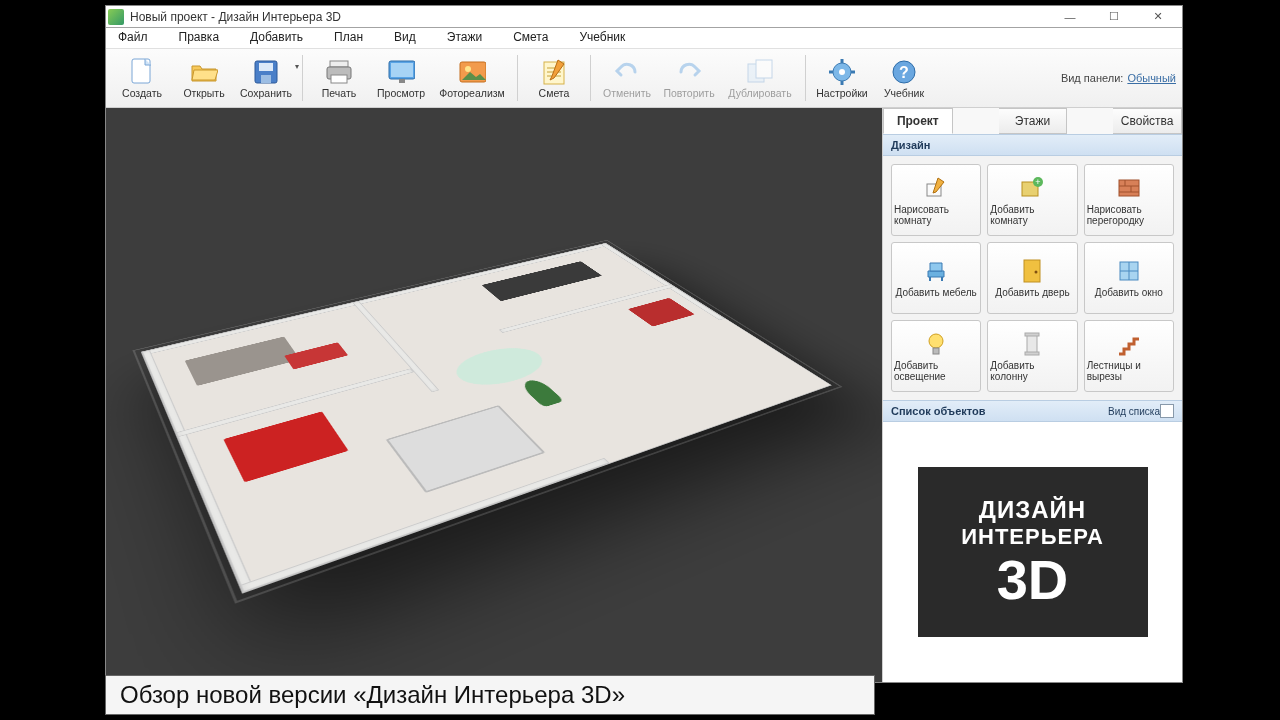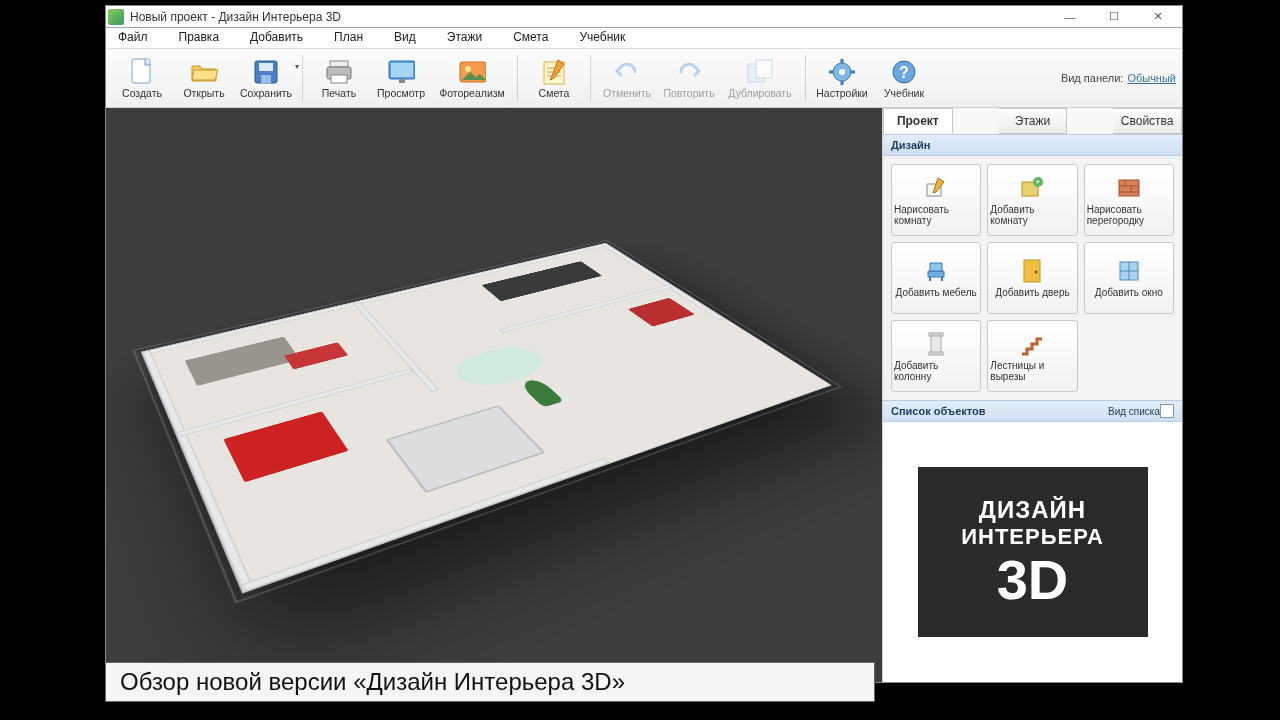--- a/index.html
+++ b/index.html
@@ -55,21 +55,21 @@
 .design-btn { height: 72px; background: linear-gradient(#fff,#f2f2f2); border: 1px solid #c8c8c8; border-radius: 3px; display: flex; flex-direction: column; align-items: center; justify-content: center; gap: 3px; cursor: default; }
 .design-btn .dico { width: 26px; height: 26px; display:flex; align-items:center; justify-content:center; }
 .design-btn .dlbl { font-size: 10px; color: #333; text-align: left; line-height: 1.1; padding: 0 2px; }
 
 .object-list { flex: 1; background: #fff; display: flex; align-items: center; justify-content: center; }
 .promo { width: 230px; height: 170px; background: #2a2a2a; color: #fff; display: flex; flex-direction: column; align-items: center; justify-content: center; text-align: center; font-weight: bold; }
 .promo .l1 { font-size: 24px; letter-spacing: 1px; }
 .promo .l2 { font-size: 22px; letter-spacing: 1px; }
 .promo .l3 { font-size: 56px; line-height: 1; margin-top: 2px; }
 
-.caption-bar { position: absolute; left: 105px; bottom: 18px; width: 770px; height: 40px; background: #f5f5f5; border: 1px solid #666; display: flex; align-items: center; padding: 0 14px; font-size: 24px; color: #111; }
+.caption-bar { position: absolute; left: 105px; bottom: 5px; width: 770px; height: 40px; background: #f5f5f5; border: 1px solid #666; display: flex; align-items: center; padding: 0 14px; font-size: 24px; color: #111; }
 
 svg { display: block; }
 </style>
 </head>
 <body>
 
 <div class="letterbox top"></div>
 <div class="letterbox bottom"></div>
 
 <div class="window">
@@ -326,20 +326,29 @@
               <svg width="24" height="24">
                 <rect x="3" y="3" width="18" height="18" fill="#a8d4f0" stroke="#4a8ac0"></rect>
                 <line x1="12" y1="3" x2="12" y2="21" stroke="#4a8ac0"></line>
                 <line x1="3" y1="12" x2="21" y2="12" stroke="#4a8ac0"></line>
               </svg>
             </div>
           <div class="dlbl">Добавить окно</div>
         </div>
         <div class="design-btn">
           <div class="dico">
+              <svg width="22" height="26">
+                <circle cx="11" cy="10" r="7" fill="#ffe070" stroke="#d0a020"></circle>
+                <rect x="8" y="17" width="6" height="6" fill="#bbb" stroke="#888"></rect>
+              </svg>
+            </div>
+          <div class="dlbl">Добавить освещение</div>
+        </div>
+        <div class="design-btn">
+          <div class="dico">
               <svg width="18" height="26">
                 <rect x="4" y="4" width="10" height="18" fill="#e8e8e8" stroke="#aaa"></rect>
                 <rect x="2" y="2" width="14" height="3" fill="#d0d0d0" stroke="#aaa"></rect>
                 <rect x="2" y="21" width="14" height="3" fill="#d0d0d0" stroke="#aaa"></rect>
               </svg>
             </div>
           <div class="dlbl">Добавить колонну</div>
         </div>
         <div class="design-btn">
           <div class="dico">

